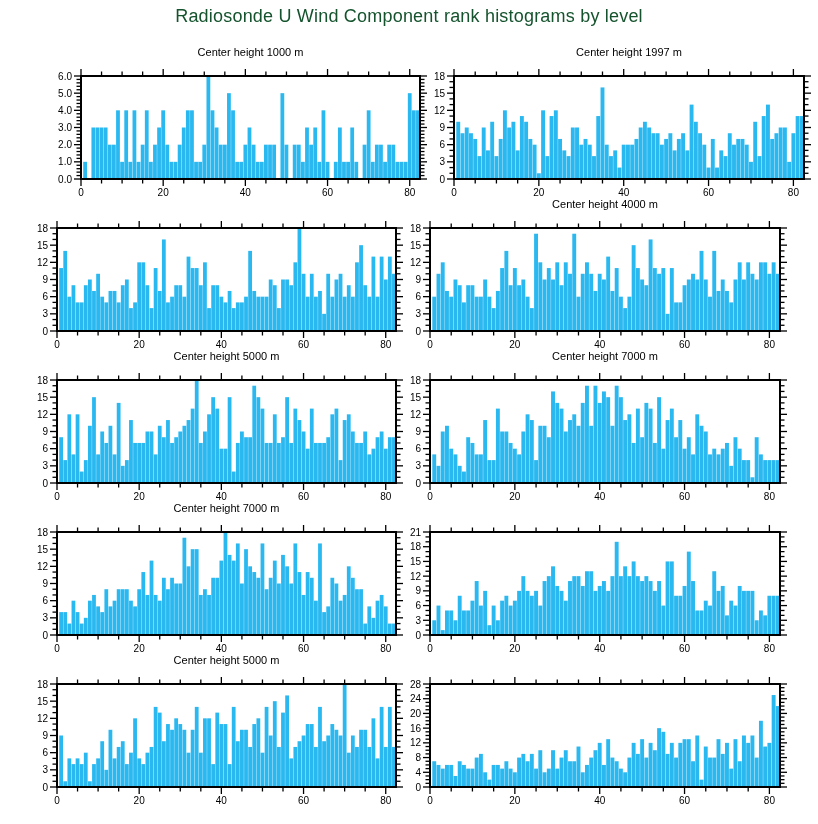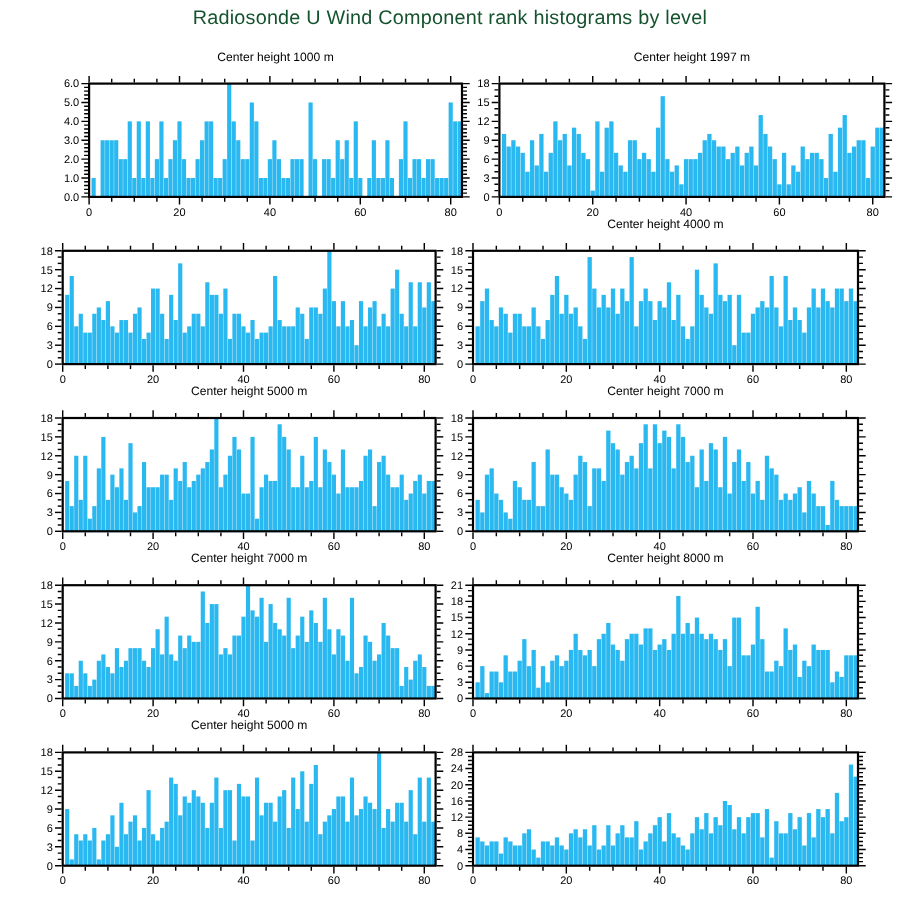--- a/index.html
+++ b/index.html
@@ -1242,21 +1242,20 @@
       <line x1="344.6363636363636" y1="135" x2="344.6363636363636" y2="138.5" stroke="#000000" stroke-width="1.3"></line>
       <line x1="344.6363636363636" y1="30" x2="344.6363636363636" y2="26.5" stroke="#000000" stroke-width="1.3"></line>
       <line x1="365.1818181818182" y1="135" x2="365.1818181818182" y2="138.5" stroke="#000000" stroke-width="1.3"></line>
       <line x1="365.1818181818182" y1="30" x2="365.1818181818182" y2="26.5" stroke="#000000" stroke-width="1.3"></line>
       <line x1="385.72727272727275" y1="135" x2="385.72727272727275" y2="141" stroke="#000000" stroke-width="1.3"></line>
       <line x1="385.72727272727275" y1="30" x2="385.72727272727275" y2="24" stroke="#000000" stroke-width="1.3"></line>
       <text x="385.72727272727275" y="151" text-anchor="middle" font-size="10" fill="#000000">80</text>
     </svg>
 </div>
 <div class="cell c1 r3">
-  <div class="subtitle">Center height 8000 m</div>
   <svg class="plot" viewBox="0 0 409 152">
       <rect x="23.29" y="119.29" width="3.90" height="14.71" fill="#29B8F0"></rect>
       <rect x="27.53" y="104.57" width="3.90" height="29.43" fill="#29B8F0"></rect>
       <rect x="31.78" y="129.10" width="3.90" height="4.90" fill="#29B8F0"></rect>
       <rect x="36.02" y="109.48" width="3.90" height="24.52" fill="#29B8F0"></rect>
       <rect x="40.26" y="109.48" width="3.90" height="24.52" fill="#29B8F0"></rect>
       <rect x="44.50" y="119.29" width="3.90" height="14.71" fill="#29B8F0"></rect>
       <rect x="48.75" y="94.76" width="3.90" height="39.24" fill="#29B8F0"></rect>
       <rect x="52.99" y="109.48" width="3.90" height="24.52" fill="#29B8F0"></rect>
       <rect x="57.23" y="109.48" width="3.90" height="24.52" fill="#29B8F0"></rect>

